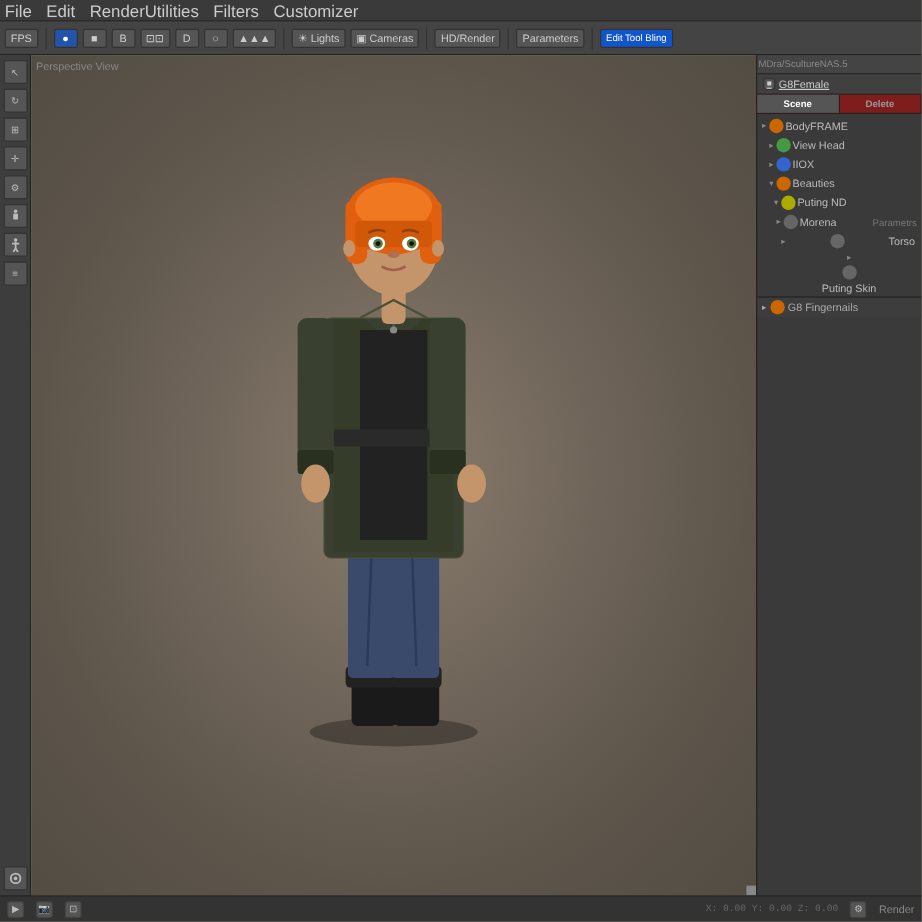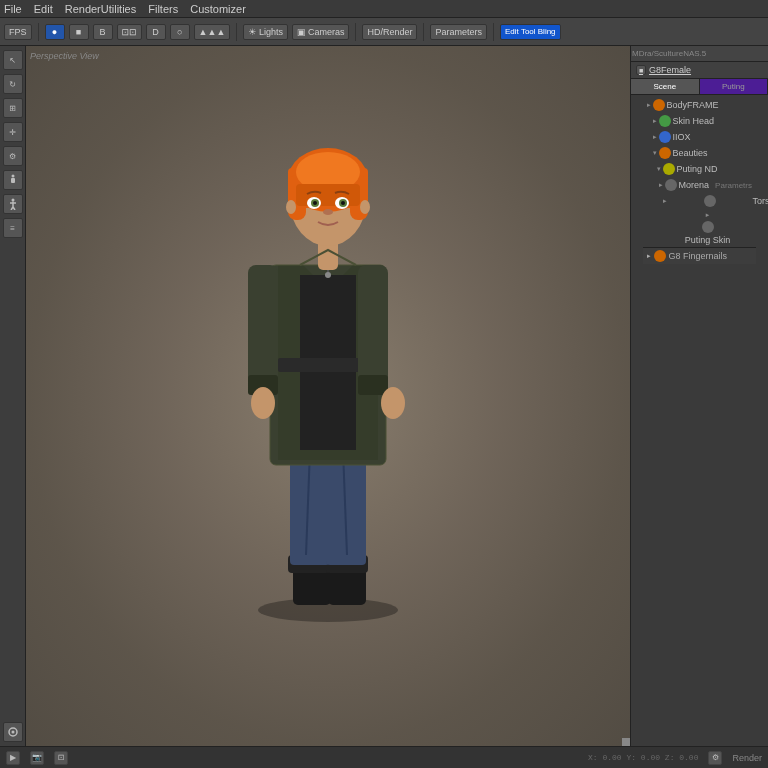--- a/index.html
+++ b/index.html
@@ -17,21 +17,21 @@
     #menu-bar {
       height: 18px;
       background: #3a3a3a;
       display: flex;
       align-items: center;
       padding: 0 4px;
       gap: 12px;
       border-bottom: 1px solid #222;
     }
     .menu-item {
-      font-size: 11px;
+      font-size: 14px;
       color: #ccc;
       cursor: pointer;
       white-space: nowrap;
     }
 
     
     #toolbar {
       height: 28px;
       background: #444;
       display: flex;
@@ -100,21 +100,20 @@
     #viewport {
       flex: 1;
       background: #787060;
       position: relative;
       overflow: hidden;
     }
     #viewport-content {
       width: 100%;
       height: 100%;
       position: relative;
-      font-style: italic;
     }
 
     
     #character-area {
       position: absolute;
       left: 50%;
       top: 50%;
       transform: translate(-50%, -55%);
       width: 220px;
       height: 520px;
@@ -152,42 +151,43 @@
       font-size: 9px;
       color: #bbb;
       border-bottom: 1px solid #222;
       display: flex;
       align-items: center;
       gap: 3px;
     }
 
     #panel-tabs {
       display: flex;
-      background: #4c1d95;
+      background: #7f1d1d;
       border-bottom: 1px solid #222;
+      font-weight: bold;
     }
     .panel-tab {
       flex: 1;
       padding: 3px 2px;
       font-size: 8px;
       color: #999;
       text-align: center;
       cursor: pointer;
       border-right: 1px solid #222;
     }
     .panel-tab.active {
       background: #555;
       color: #fff;
     }
 
     
     #scene-tree {
       flex: 1;
       overflow-y: auto;
-      padding: 2px 12px;
+      padding: 2px 0;
     }
     .tree-item {
       display: flex;
       align-items: center;
       padding: 2px 4px;
       font-size: 9px;
       color: #bbb;
       cursor: pointer;
       gap: 2px;
     }
@@ -456,35 +456,35 @@
       <span style="font-size:8px;color:#888;">MDra/ScultureNAS.5</span>
     </div>
 
     <div style="background:#404040;padding:3px 5px;font-size:9px;color:#ccc;border-bottom:1px solid #222;display:flex;align-items:center;gap:3px;text-decoration:underline;">
       <div style="width:10px;height:10px;background:#555;border:1px solid #333;border-radius:2px;display:flex;align-items:center;justify-content:center;font-size:7px;">■</div>
       <span>G8Female</span>
     </div>
 
     <div id="panel-tabs">
       <div class="panel-tab active">Scene</div>
-      <div class="panel-tab">Puting</div>
+      <div class="panel-tab">Delete</div>
     </div>
 
     <div id="scene-tree">
 
       <div class="tree-item">
         <span style="font-size:7px;color:#888;">▸</span>
         <div class="tree-icon icon-orange"></div>
         <span>BodyFRAME</span>
       </div>
 
       <div class="tree-item">
         <span style="font-size:7px;color:#888;margin-left:6px;">▸</span>
         <div class="tree-icon icon-green"></div>
-        <span>Skin Head</span>
+        <span>View Head</span>
       </div>
 
       <div class="tree-item">
         <span style="font-size:7px;color:#888;margin-left:6px;">▸</span>
         <div class="tree-icon icon-blue"></div>
         <span>IIOX</span>
       </div>
 
       <div class="tree-item">
         <span style="font-size:7px;color:#888;margin-left:6px;">▾</span>

